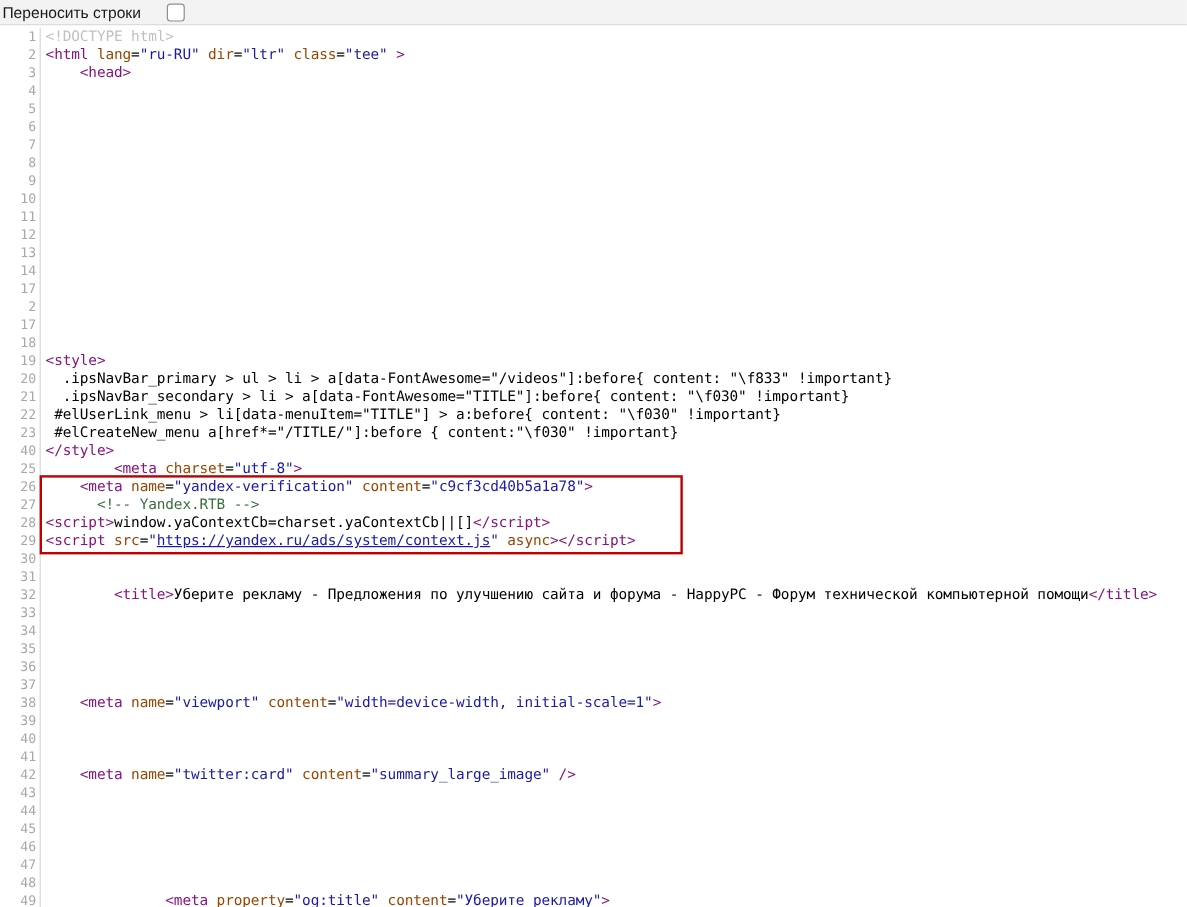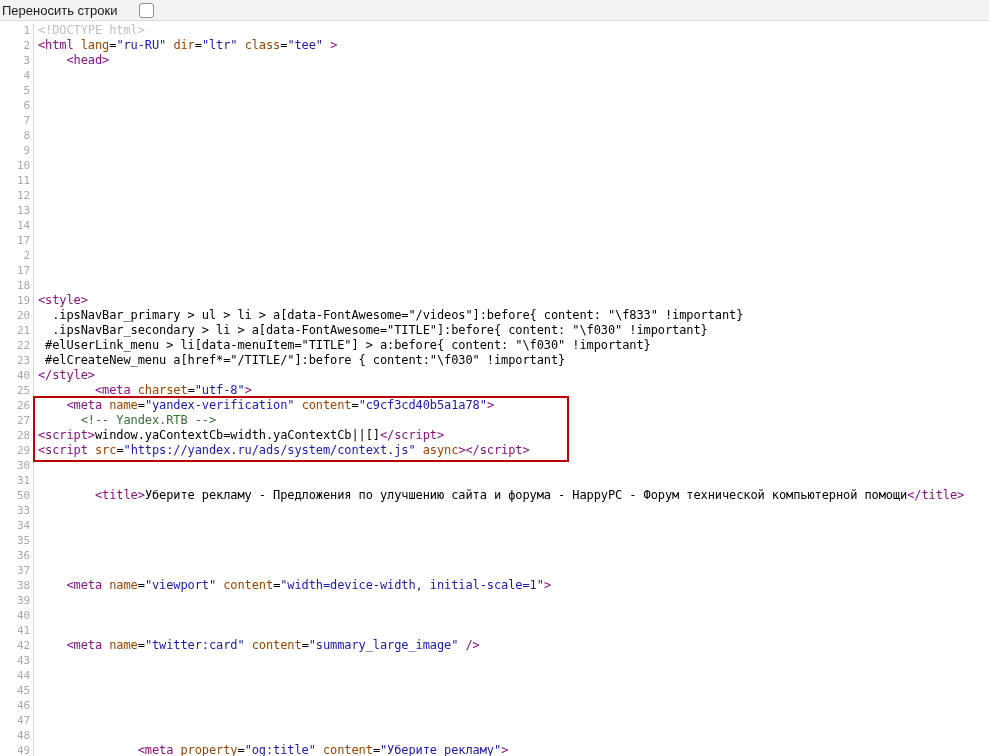--- a/index.html
+++ b/index.html
@@ -36,21 +36,21 @@
     color:var(--line-number);border-right:1px solid var(--gutter-border);
     font-size:11px;user-select:none;
   }
   .lc{padding-left:4px;color:var(--text);}
   .tk-tag{color:var(--tag);text-align:right;}
   .tk-attr{color:var(--attr);}
   .tk-val{color:var(--value);}
   .tk-text{color:var(--text);}
   .tk-comment{color:var(--comment);}
   .tk-doctype{color:var(--doctype);}
-  .tk-link{color:var(--value);cursor:pointer;}
+  .tk-link{color:var(--value);text-decoration:underline;cursor:pointer;}
   .hlbox{
     position:absolute;left:33px;width:532px;
     border:2px solid var(--annotation);pointer-events:none;
   }
 </style>
 </head>
 <body>
 
 <div class="header">
   <label>
@@ -81,25 +81,25 @@
       <div class="line-row"><span class="ln">18</span><span class="lc"></span></div>
       <div class="line-row"><span class="ln">19</span><span class="lc"><span class="tk-tag">&lt;style&gt;</span></span></div>
       <div class="line-row"><span class="ln">20</span><span class="lc"><span class="tk-text">  .ipsNavBar_primary &gt; ul &gt; li &gt; a[data-FontAwesome="/videos"]:before{ content: "\f833" !important}</span></span></div>
       <div class="line-row"><span class="ln">21</span><span class="lc"><span class="tk-text">  .ipsNavBar_secondary &gt; li &gt; a[data-FontAwesome="TITLE"]:before{ content: "\f030" !important}</span></span></div>
       <div class="line-row"><span class="ln">22</span><span class="lc"><span class="tk-text"> #elUserLink_menu &gt; li[data-menuItem="TITLE"] &gt; a:before{ content: "\f030" !important}</span></span></div>
       <div class="line-row"><span class="ln">23</span><span class="lc"><span class="tk-text"> #elCreateNew_menu a[href*="/TITLE/"]:before { content:"\f030" !important}</span></span></div>
       <div class="line-row"><span class="ln">40</span><span class="lc"><span class="tk-tag">&lt;/style&gt;</span></span></div>
       <div class="line-row"><span class="ln">25</span><span class="lc"><span class="tk-text">        </span><span class="tk-tag">&lt;meta</span><span class="tk-text"> </span><span class="tk-attr">charset</span><span class="tk-text">=</span><span class="tk-val">"utf-8"</span><span class="tk-tag">&gt;</span></span></div>
       <div class="line-row"><span class="ln">26</span><span class="lc"><span class="tk-text">    </span><span class="tk-tag">&lt;meta</span><span class="tk-text"> </span><span class="tk-attr">name</span><span class="tk-text">=</span><span class="tk-val">"yandex-verification"</span><span class="tk-text"> </span><span class="tk-attr">content</span><span class="tk-text">=</span><span class="tk-val">"c9cf3cd40b5a1a78"</span><span class="tk-tag">&gt;</span></span></div>
       <div class="line-row"><span class="ln">27</span><span class="lc"><span class="tk-text">      </span><span class="tk-comment">&lt;!-- Yandex.RTB --&gt;</span></span></div>
-      <div class="line-row"><span class="ln">28</span><span class="lc"><span class="tk-tag">&lt;script&gt;</span><span class="tk-text">window.yaContextCb=width.yaContextCb||[]</span><span class="tk-tag">&lt;/script&gt;</span></span></div>
+      <div class="line-row"><span class="ln">28</span><span class="lc"><span class="tk-tag">&lt;script&gt;</span><span class="tk-text">window.yaContextCb=charset.yaContextCb||[]</span><span class="tk-tag">&lt;/script&gt;</span></span></div>
       <div class="line-row"><span class="ln">29</span><span class="lc"><span class="tk-tag">&lt;script</span><span class="tk-text"> </span><span class="tk-attr">src</span><span class="tk-text">=</span><span class="tk-val">"</span><a class="tk-link">https://yandex.ru/ads/system/context.js</a><span class="tk-val">"</span><span class="tk-text"> </span><span class="tk-attr">async</span><span class="tk-tag">&gt;&lt;/script&gt;</span></span></div>
       <div class="line-row"><span class="ln">30</span><span class="lc"></span></div>
       <div class="line-row"><span class="ln">31</span><span class="lc"></span></div>
-      <div class="line-row"><span class="ln">50</span><span class="lc"><span class="tk-text">        </span><span class="tk-tag">&lt;title&gt;</span><span class="tk-text">Уберите рекламу - Предложения по улучшению сайта и форума - HappyPC - Форум технической компьютерной помощи</span><span class="tk-tag">&lt;/title&gt;</span></span></div>
+      <div class="line-row"><span class="ln">32</span><span class="lc"><span class="tk-text">        </span><span class="tk-tag">&lt;title&gt;</span><span class="tk-text">Уберите рекламу - Предложения по улучшению сайта и форума - HappyPC - Форум технической компьютерной помощи</span><span class="tk-tag">&lt;/title&gt;</span></span></div>
       <div class="line-row"><span class="ln">33</span><span class="lc"></span></div>
       <div class="line-row"><span class="ln">34</span><span class="lc"></span></div>
       <div class="line-row"><span class="ln">35</span><span class="lc"></span></div>
       <div class="line-row"><span class="ln">36</span><span class="lc"></span></div>
       <div class="line-row"><span class="ln">37</span><span class="lc"></span></div>
       <div class="line-row"><span class="ln">38</span><span class="lc"><span class="tk-text">    </span><span class="tk-tag">&lt;meta</span><span class="tk-text"> </span><span class="tk-attr">name</span><span class="tk-text">=</span><span class="tk-val">"viewport"</span><span class="tk-text"> </span><span class="tk-attr">content</span><span class="tk-text">=</span><span class="tk-val">"width=device-width, initial-scale=1"</span><span class="tk-tag">&gt;</span></span></div>
       <div class="line-row"><span class="ln">39</span><span class="lc"></span></div>
       <div class="line-row"><span class="ln">40</span><span class="lc"></span></div>
       <div class="line-row"><span class="ln">41</span><span class="lc"></span></div>
       <div class="line-row"><span class="ln">42</span><span class="lc"><span class="tk-text">    </span><span class="tk-tag">&lt;meta</span><span class="tk-text"> </span><span class="tk-attr">name</span><span class="tk-text">=</span><span class="tk-val">"twitter:card"</span><span class="tk-text"> </span><span class="tk-attr">content</span><span class="tk-text">=</span><span class="tk-val">"summary_large_image"</span><span class="tk-text"> </span><span class="tk-tag">/&gt;</span></span></div>

